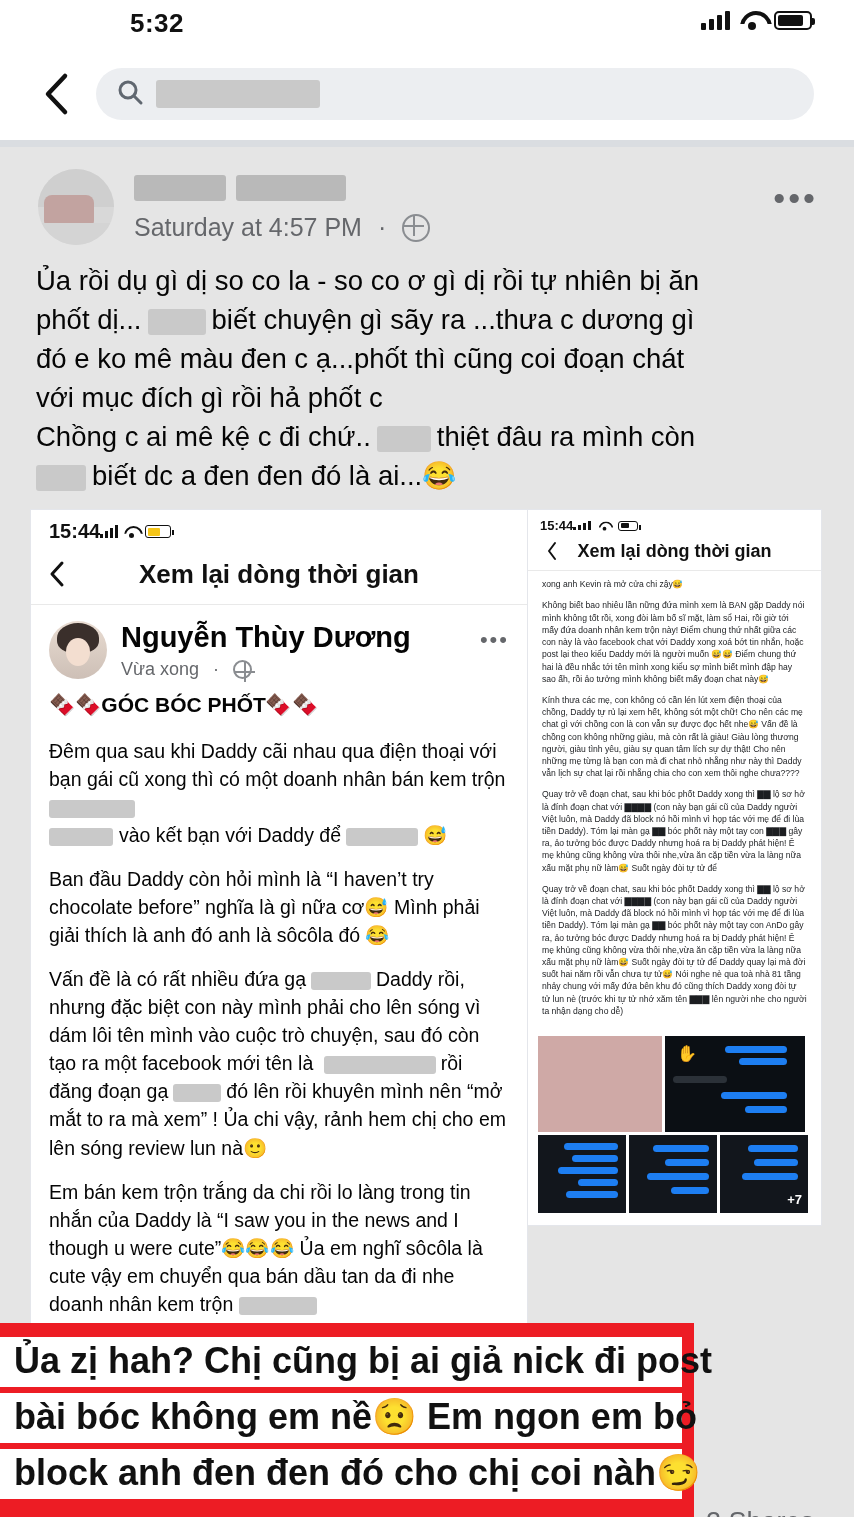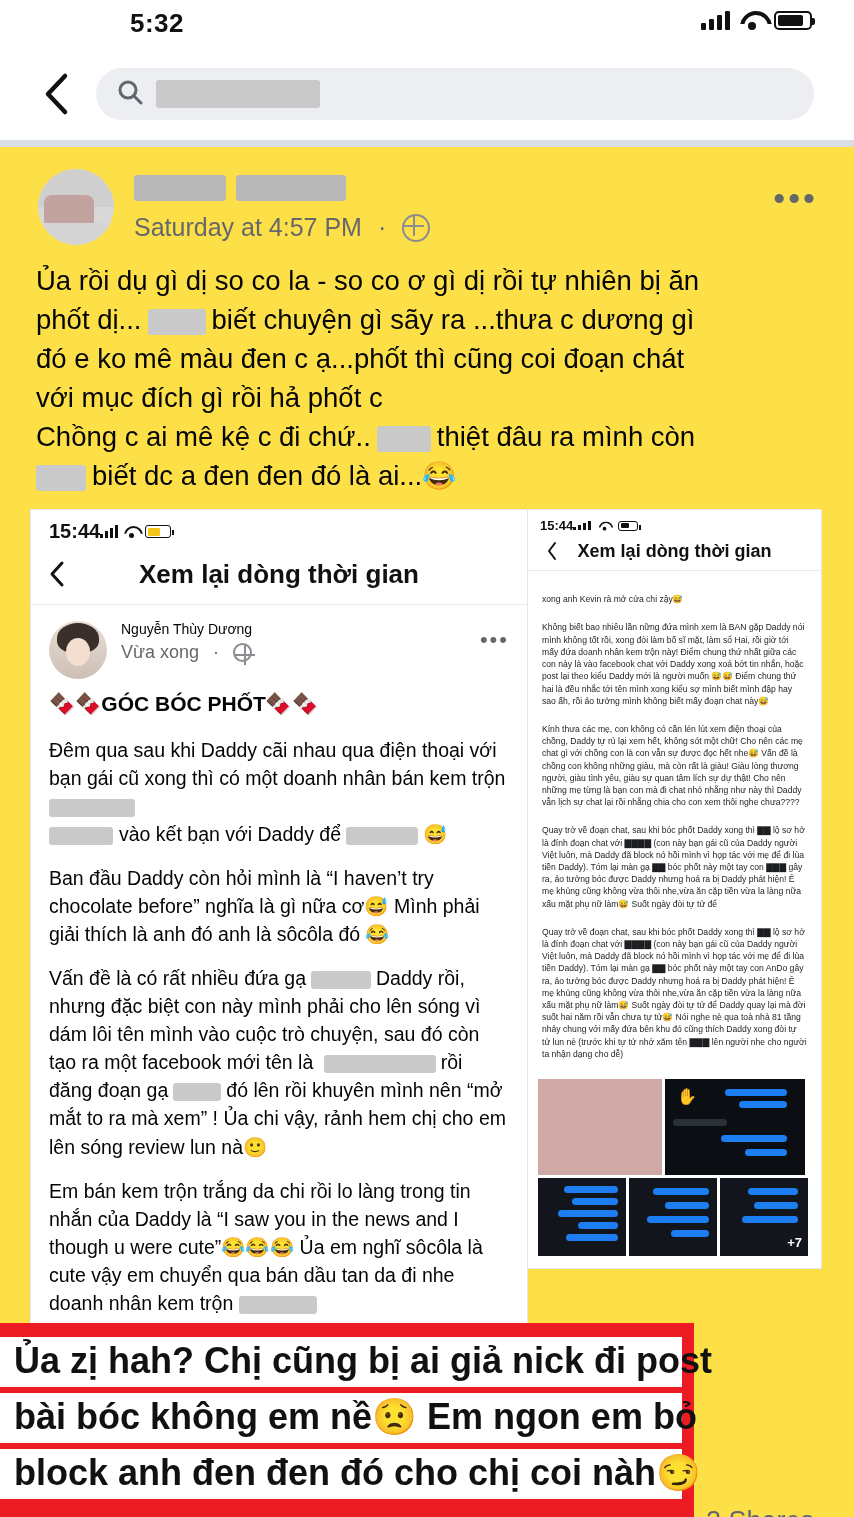--- a/index.html
+++ b/index.html
@@ -4,21 +4,21 @@
 <style>
   html,body{margin:0;padding:0;}
   body{
     width:854px;height:1517px;
     background:#ffffff;
     font-family:"Liberation Sans", sans-serif;
     -webkit-font-smoothing:antialiased;
     overflow:hidden;
     position:relative;
   }
-  .phone{position:relative;width:854px;height:1517px;background:#fde047;}
+  .phone{position:relative;width:854px;height:1517px;background:#e5e5e5;}
 
   
   .statusbar{
     height:48px;display:flex;align-items:center;justify-content:space-between;
     padding:0 44px 0 0;background:#fff;position:relative;
   }
   .sb-time{
     position:absolute;left:130px;top:8px;
     font-size:26px;font-weight:600;color:#111;letter-spacing:.5px;
   }
@@ -158,29 +158,29 @@
   .mini-nav.sm .bk svg{width:12px;height:20px;}
 
   .mini-post-head{display:flex;align-items:flex-start;padding:16px 16px 4px 18px;position:relative;}
   .mini-avatar{
     width:58px;height:58px;border-radius:50%;flex:0 0 auto;overflow:hidden;position:relative;
     background:linear-gradient(#e9dcd2,#cdbfb6);
   }
   .mini-avatar .hair{position:absolute;left:8px;top:2px;width:42px;height:30px;background:#3a2f2b;border-radius:50% 50% 40% 40%;}
   .mini-avatar .face{position:absolute;left:17px;top:17px;width:24px;height:28px;background:#f3ded0;border-radius:50%;}
   .mini-name{margin-left:14px;}
-  .mini-name .n{font-size:14px;font-weight:400;color:#050505;}
+  .mini-name .n{font-size:29px;font-weight:700;color:#050505;}
   .mini-name .t{font-size:18px;color:#65676b;margin-top:5px;display:flex;align-items:center;gap:14px;}
   .mini-dots{position:absolute;right:18px;top:22px;color:#65676b;font-size:22px;letter-spacing:2px;}
   .mini-body{padding:6px 18px 10px 18px;font-size:19.5px;line-height:1.44;color:#050505;}
   .mini-body p{margin:0 0 16px 0;}
   .mini-body p.head{font-weight:700;font-size:21px;}
 
   .shotR .r-body{padding:6px 14px 6px 14px;font-size:8.6px;line-height:1.42;color:#1c1e21;}
-  .shotR .r-body p{margin:16px 0 9px 0;}
+  .shotR .r-body p{margin:1px 0 9px 0;}
   .r-thumbs{display:flex;flex-wrap:wrap;gap:3px;padding:4px 10px 12px 10px;}
   .r-thumbs .big{width:124px;height:96px;background:#cfa9a6;}
   .r-thumbs .big2{width:140px;height:96px;background:#0b0f14;position:relative;overflow:hidden;}
   .r-thumbs .sm{width:88px;height:78px;background:#12161c;position:relative;overflow:hidden;}
   .bub{position:absolute;background:#1d7ef2;border-radius:4px;height:7px;}
   .bubw{position:absolute;background:#2b3138;border-radius:4px;height:7px;}
   .plus{
     position:absolute;right:6px;bottom:6px;color:#fff;font-size:13px;font-weight:700;
   }
 

